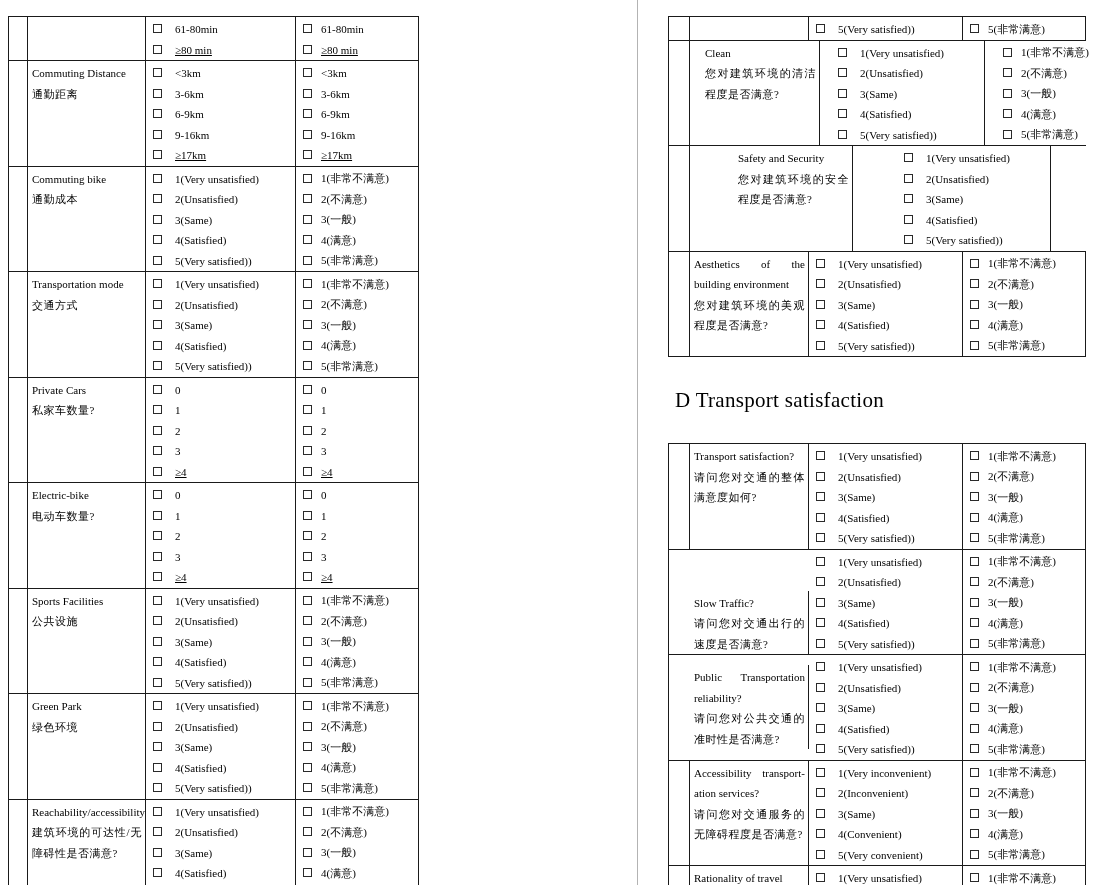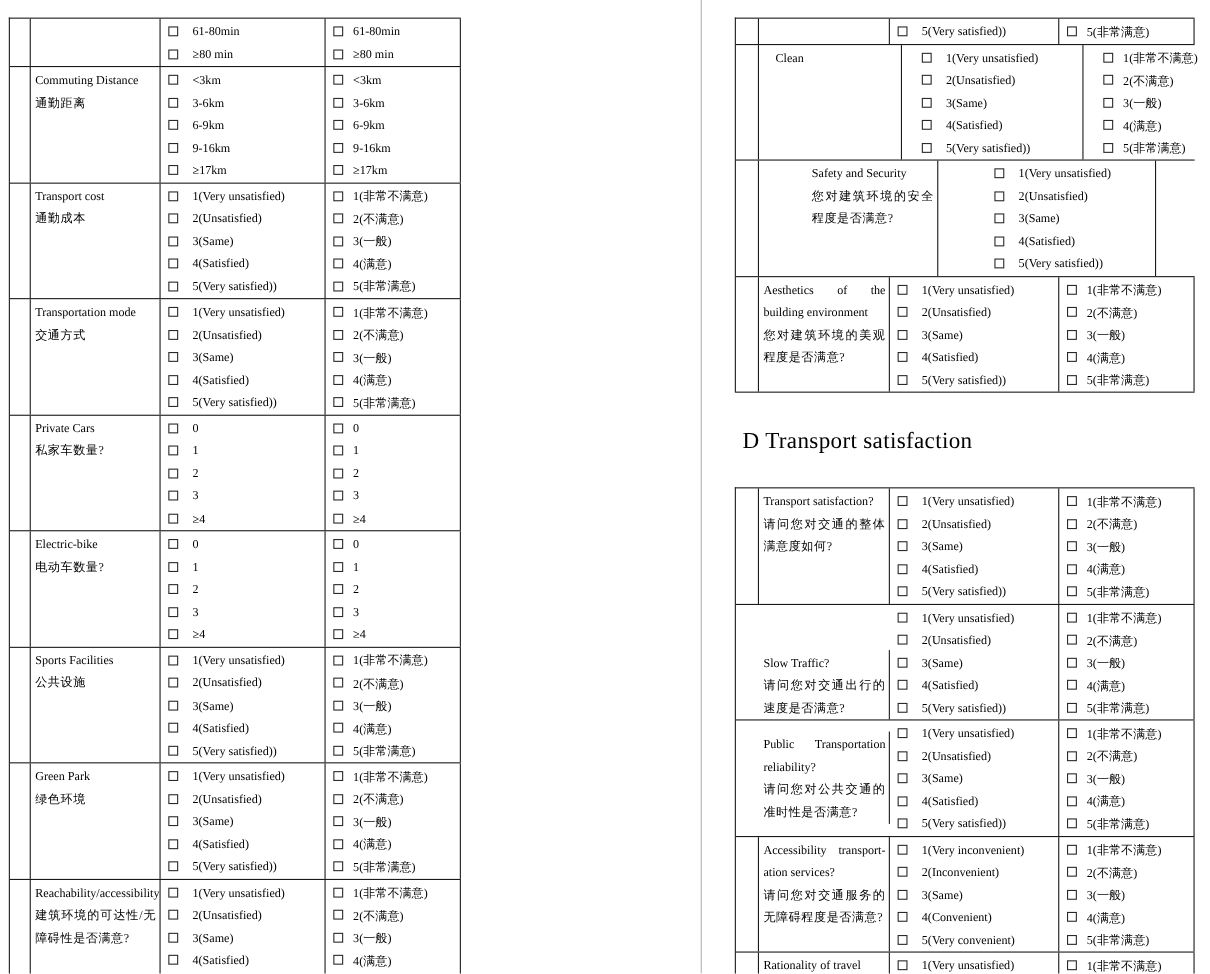--- a/index.html
+++ b/index.html
@@ -31,21 +31,21 @@
   .c1{padding:2px 3px 0 4px;}
   .c2,.c3{padding-top:2px;}
 
   .len{font-size:11px;line-height:20.5px;text-align:justify;}
   .lzh{font-size:11px;line-height:20.5px;letter-spacing:0.5px;text-align:justify;}
 
   .opt{display:flex;align-items:center;height:20.5px;padding-left:7px;}
   .box{width:7px;height:7px;border:1px solid var(--cb);flex:0 0 auto;margin-right:13px;margin-top:-1px;}
   .c3 .opt .box{margin-right:9px;}
   .otxt{font-size:11px;white-space:nowrap;}
-  .ul{}
+  .ul{text-decoration:underline;}
 
   .section-heading{font-family:"Liberation Serif","DejaVu Serif",serif;font-size:21px;font-weight:400;
     line-height:26px;margin:30px 0 30px 7px;letter-spacing:0.3px;}
 </style>
 </head>
 <body>
 
 <div class="viewport">
 
   <div class="page page-left">
@@ -121,21 +121,21 @@
             </div>
             <div class="opt">
               <span class="box"></span>
               <span class="otxt ul">≥17km</span>
             </div>
           </div>
         </div>
         <div class="trow" style="min-height: 104.5px;">
           <div class="c c0"></div>
           <div class="c c1">
-            <div class="len">Transport cost</div>
+            <div class="len">Commuting bike</div>
             <div class="lzh">通勤成本</div>
           </div>
           <div class="c c2">
             <div class="opt">
               <span class="box"></span>
               <span class="otxt">1(Very unsatisfied)</span>
             </div>
             <div class="opt">
               <span class="box"></span>
               <span class="otxt">2(Unsatisfied)</span>
@@ -496,20 +496,21 @@
             <div class="opt">
               <span class="box"></span>
               <span class="otxt">5(非常满意)</span>
             </div>
           </div>
         </div>
         <div class="trow" style="min-height: 104.5px; gap: 11px;">
           <div class="c c0"></div>
           <div class="c c1">
             <div class="len">Clean</div>
+            <div class="lzh">您对建筑环境的清洁程度是否满意?</div>
           </div>
           <div class="c c2">
             <div class="opt">
               <span class="box"></span>
               <span class="otxt">1(Very unsatisfied)</span>
             </div>
             <div class="opt">
               <span class="box"></span>
               <span class="otxt">2(Unsatisfied)</span>
             </div>

